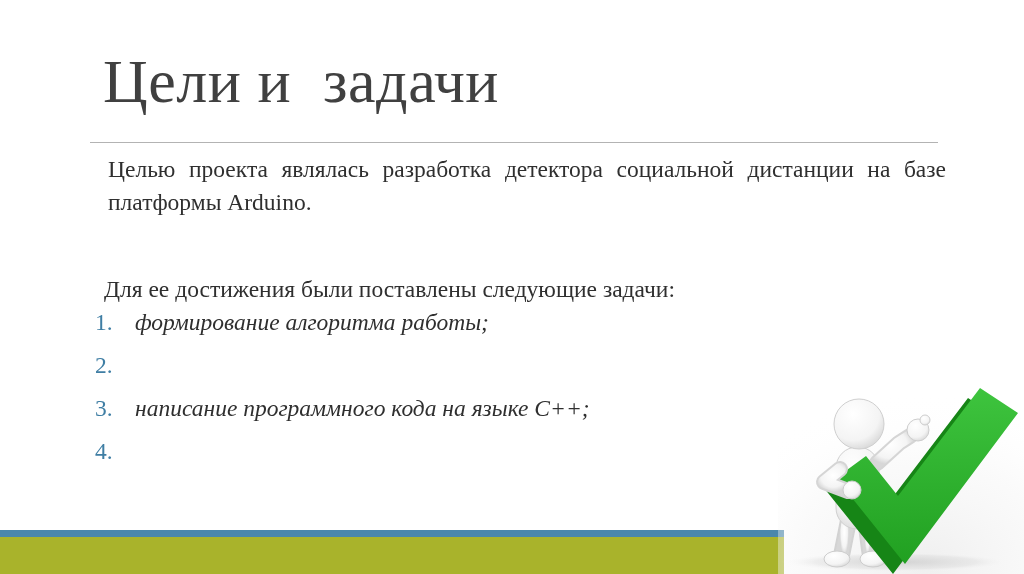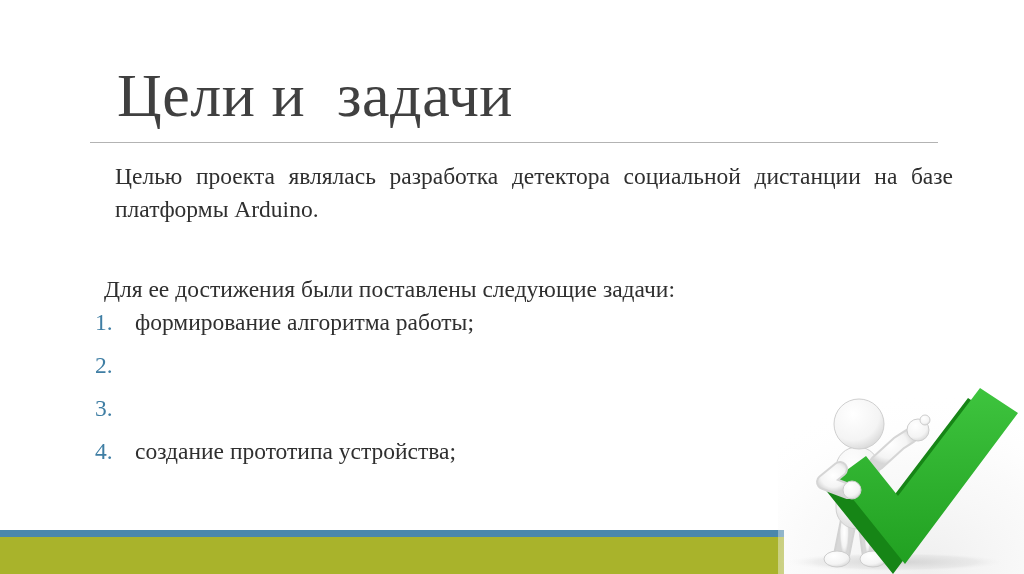--- a/index.html
+++ b/index.html
@@ -61,21 +61,21 @@
     align-items: baseline;
     height: 43px;
     font-size: 23.5px;
     line-height: 43px;
   }
   .task-num {
     width: 40px;
     flex: 0 0 40px;
     color: #3f7ea4;
   }
-  .task-text { color: #2f2f2f; }
+  .task-text { color: #2f2f2f; font-style: italic; }
   .bottom-bar-blue {
     position: absolute;
     left: 0; top: 530px;
     width: 784px; height: 7px;
     background: #4a87ab;
   }
   .bottom-bar-olive {
     position: absolute;
     left: 0; top: 537px;
     width: 784px; height: 37px;
@@ -85,42 +85,42 @@
     position: absolute;
     left: 778px; top: 383px;
     width: 246px; height: 191px;
   }
 </style>
 </head>
 <body>
 
 <div class="slide">
 
-  <h1 class="slide-title" style="margin:14px; font-weight:normal;">Цели и  задачи</h1>
+  <h1 class="slide-title" style="margin:0; font-weight:normal;">Цели и  задачи</h1>
 
   <div class="title-divider"></div>
 
-  <p class="goal-paragraph" style="margin:11px;">Целью проекта являлась разработка детектора социальной дистанции на базе платформы Arduino.</p>
+  <p class="goal-paragraph" style="margin:4px;">Целью проекта являлась разработка детектора социальной дистанции на базе платформы Arduino.</p>
 
   <p class="tasks-intro" style="margin:0;">Для ее достижения были поставлены следующие задачи:</p>
 
   <div class="task-list">
     <div class="task-item">
       <span class="task-num">1.</span>
       <span class="task-text">формирование алгоритма работы;</span>
     </div>
     <div class="task-item">
       <span class="task-num">2.</span>
     </div>
     <div class="task-item">
       <span class="task-num">3.</span>
+      <span class="task-text">написание программного кода на языке C++;</span>
     </div>
     <div class="task-item">
       <span class="task-num">4.</span>
-      <span class="task-text">создание прототипа устройства;</span>
     </div>
   </div>
 
   <div class="bottom-bar-blue"></div>
   <div class="bottom-bar-olive"></div>
 
   <svg class="illustration" viewBox="0 0 246 191" xmlns="http://www.w3.org/2000/svg">
     <defs>
       <radialGradient id="gBody" cx="38%" cy="30%" r="75%">
         <stop offset="0%" stop-color="#ffffff"></stop>

